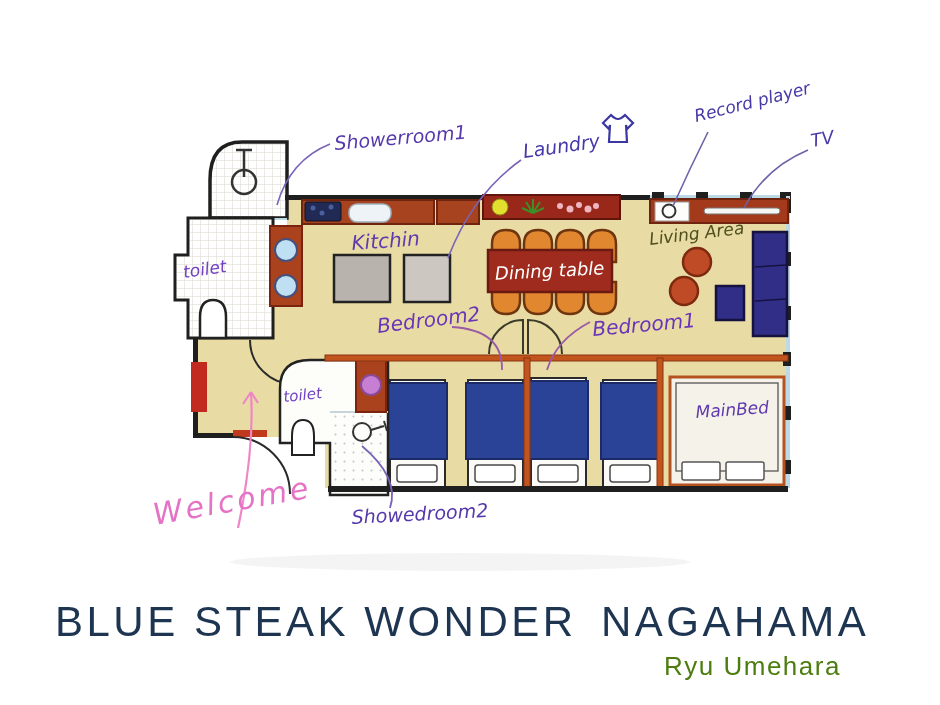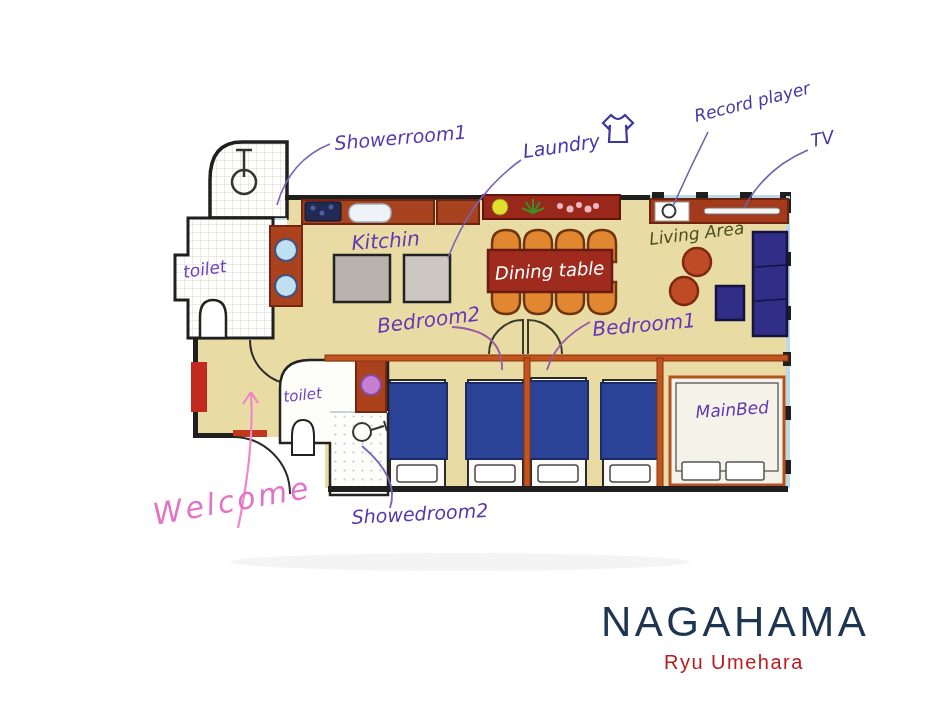--- a/index.html
+++ b/index.html
@@ -3,21 +3,21 @@
 <meta charset="utf-8">
 <style>
   html,body{margin:0;padding:0;background:#ffffff;}
   .canvas{position:relative;width:940px;height:705px;background:#ffffff;overflow:hidden;
           font-family:"Liberation Sans",sans-serif;}
   .plan-svg{position:absolute;left:0;top:0;}
   .footer-title{position:absolute;color:#1e3552;font-size:42px;letter-spacing:3.5px;
                 font-family:"Liberation Sans",sans-serif;font-weight:400;white-space:nowrap;}
   #title-main{left:55px;top:598px;}
   #title-loc{left:588px;top:598px;margin-left:13px;}
-  #author{position:absolute;left:664px;top:651px;color:#b91c1c;font-size:20px;
+  #author{position:absolute;left:664px;top:651px;color:#4d7c0f;font-size:26px;
           letter-spacing:1.5px;white-space:nowrap;}
   svg text{font-family:"DejaVu Sans",sans-serif;}
   .ink{font-style:italic;}
 </style>
 </head>
 <body>
 
 <div class="canvas">
 <svg class="plan-svg" width="940" height="705" viewBox="0 0 940 705">
   <defs>
@@ -225,15 +225,16 @@
     <text x="184" y="278" font-size="17" fill="#7141c4" transform="rotate(-8 184 278)">toilet</text>
     <text x="284" y="402" font-size="15" fill="#7141c4" transform="rotate(-6 284 402)">toilet</text>
     <text x="378" y="333" font-size="20" fill="#6a35b8" transform="rotate(-7 378 333)">Bedroom2</text>
     <text x="593" y="336" font-size="20" fill="#6a35b8" transform="rotate(-5 593 336)">Bedroom1</text>
     <text x="696" y="418" font-size="17" fill="#6039ae" transform="rotate(-4 696 418)">MainBed</text>
     <text x="352" y="524" font-size="19" fill="#5638ac" transform="rotate(-3 352 524)">Showedroom2</text>
     <text x="155" y="525" font-size="30" fill="#e573c5" letter-spacing="3" transform="rotate(-10 155 525)">Welcome</text>
   </g>
 </svg>
 
+<div class="footer-title" id="title-main">BLUE STEAK WONDER</div>
 <div class="footer-title" id="title-loc">NAGAHAMA</div>
 <div id="author">Ryu Umehara</div>
 </div>
 
 </body></html>

